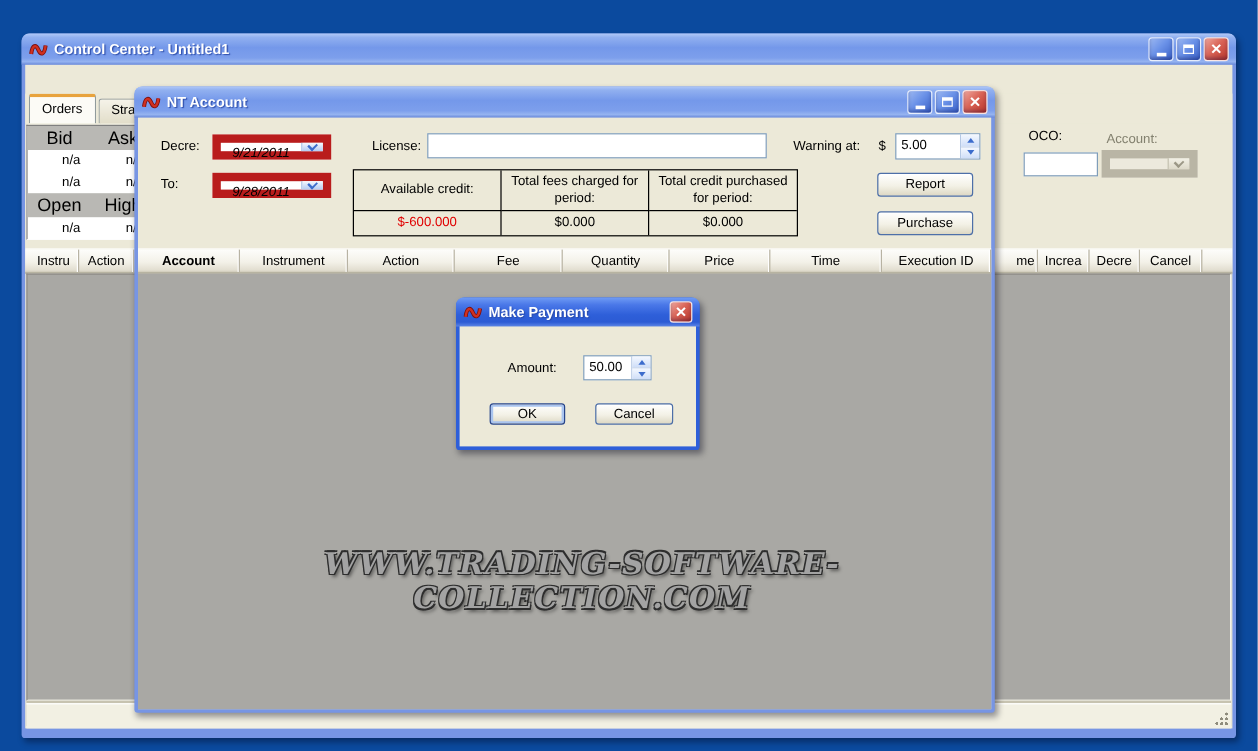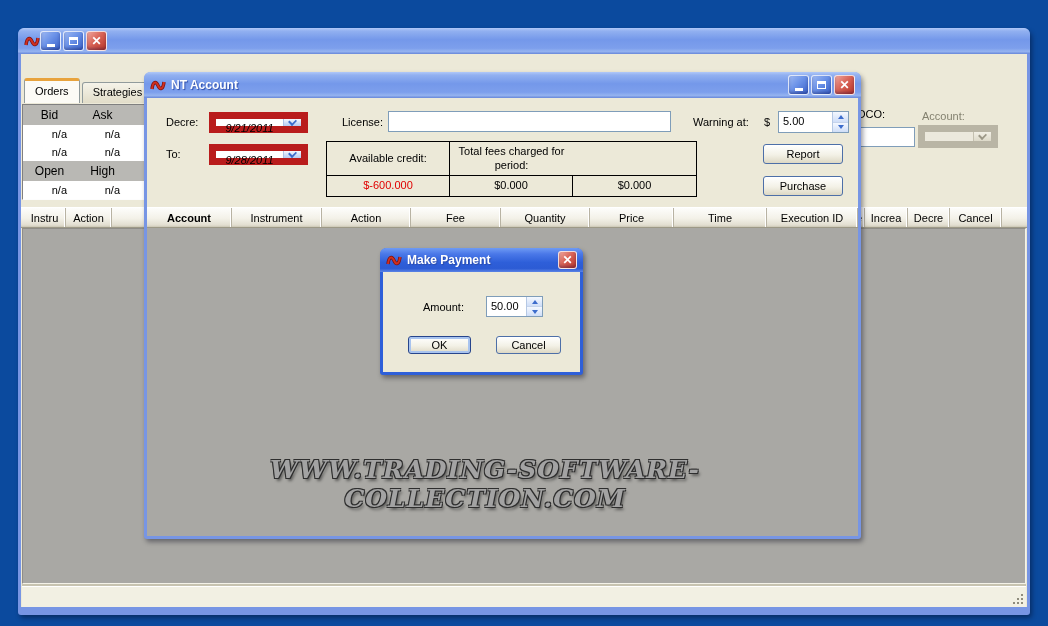--- a/index.html
+++ b/index.html
@@ -60,21 +60,21 @@
   .lv-cell.abs { position:absolute; top:0; }
 
   .grayarea { position:absolute; background:#a9a8a4; border:1px solid #8f8d88; border-right-color:#f4f2e8; border-bottom-color:#f4f2e8; }
 
   
   .qt { position:absolute; background:#fff; border:1px solid; border-color:#808080 #fdfdfd #fdfdfd #808080; }
   .qt-row { display:flex; }
   .qt-h { background:#b9b8b4; height:20px; }
   .qt-d { height:18px; }
   .qt-c { width:53px; display:flex; align-items:center; }
-  .qt-h .qt-c { justify-content:center; font-size:12px; }
+  .qt-h .qt-c { justify-content:center; font-size:15px; }
   .qt-d .qt-c { justify-content:flex-end; padding-right:9px; }
 
   .menu-bar { position:absolute; left:0; right:0; top:0; height:24px; background:#f1efe2; display:flex; align-items:center; padding-left:8px; border-bottom:1px solid #e2dfcf; }
   .menu-item { padding:4px 10px; }
   .tabstrip { position:absolute; left:0; right:0; top:24px; height:25px; background:#ece9d8; display:flex; align-items:flex-end; padding-left:3px; }
   .tab { height:21px; border:1px solid #919b9c; border-bottom:none; border-radius:3px 3px 0 0; background:linear-gradient(180deg,#f5f3e9,#e2ddc9); padding:3px 10px 0 10px; margin-right:2px; }
   .tab.active { height:25px; background:#fcfbf6; border-top:3px solid #e8a33d; padding-top:4px; position:relative; z-index:2; }
 
   .statusbar { position:absolute; background:#f2f0e3; border-top:1px solid #fff; box-shadow:0 -2px 0 #c7c3b0; }
   .grip { position:absolute; right:2px; bottom:2px; width:13px; height:13px;
@@ -108,20 +108,21 @@
 </style>
 </head>
 <body>
 
 <div class="window frame-light" style="left:18px; top:28px; width:1012px; height:587px; z-index:1;">
   <div class="titlebar">
     <svg class="nt-icon" viewBox="0 0 16 14">
       <path d="M2 11 C3 3,6 3,8 7.5 C10 12,13 12,14 4" stroke="#7a1010" stroke-width="3.4" fill="none"></path>
       <path d="M2 11 C3 3,6 3,8 7.5 C10 12,13 12,14 4" stroke="#d03020" stroke-width="2" fill="none"></path>
     </svg>
+    <span class="title-text">Control Center - Untitled1</span>
     <span class="cap-btns">
       <span class="cap-btn">
           <span class="glyph-min"></span>
         </span>
       <span class="cap-btn">
           <span class="glyph-max"></span>
         </span>
       <span class="cap-btn close">
           <span class="glyph-x">✕</span>
         </span>
@@ -181,21 +182,21 @@
     </div>
 
     <div class="grayarea" style="left:1px; right:1px; top:174px; height:356px;"></div>
 
     <div class="statusbar" style="left:1px; right:1px; top:532px; height:21px;">
       <span class="grip"></span>
     </div>
   </div>
 </div>
 
-<div class="window frame-light" style="left:144px; top:72px; width:717px; height:467px; z-index:10;">
+<div class="window frame-light" style="left:112px; top:72px; width:717px; height:522px; z-index:10;">
   <div class="titlebar">
     <svg class="nt-icon" viewBox="0 0 16 14">
       <path d="M2 11 C3 3,6 3,8 7.5 C10 12,13 12,14 4" stroke="#7a1010" stroke-width="3.4" fill="none"></path>
       <path d="M2 11 C3 3,6 3,8 7.5 C10 12,13 12,14 4" stroke="#d03020" stroke-width="2" fill="none"></path>
     </svg>
     <span class="title-text">NT Account</span>
     <span class="cap-btns">
       <span class="cap-btn">
           <span class="glyph-min"></span>
         </span>
@@ -239,20 +240,21 @@
         <span class="sb">
             <span class="tri-dn"></span>
           </span>
       </span>
     </div>
 
     <div class="credit" style="left:179px; top:43px; width:371px;">
       <div class="row hrow">
         <span class="cell">Available credit:</span>
         <span class="cell">Total fees charged for period:</span>
+        <span class="cell">Total credit purchased for period:</span>
       </div>
       <div class="row vrow">
         <span class="cell neg">$-600.000</span>
         <span class="cell">$0.000</span>
         <span class="cell">$0.000</span>
       </div>
     </div>
 
     <button class="xp-btn" style="left:616px; top:46px; width:80px; height:20px;">Report</button>
     <button class="xp-btn" style="left:616px; top:78px; width:80px; height:20px;">Purchase</button>

